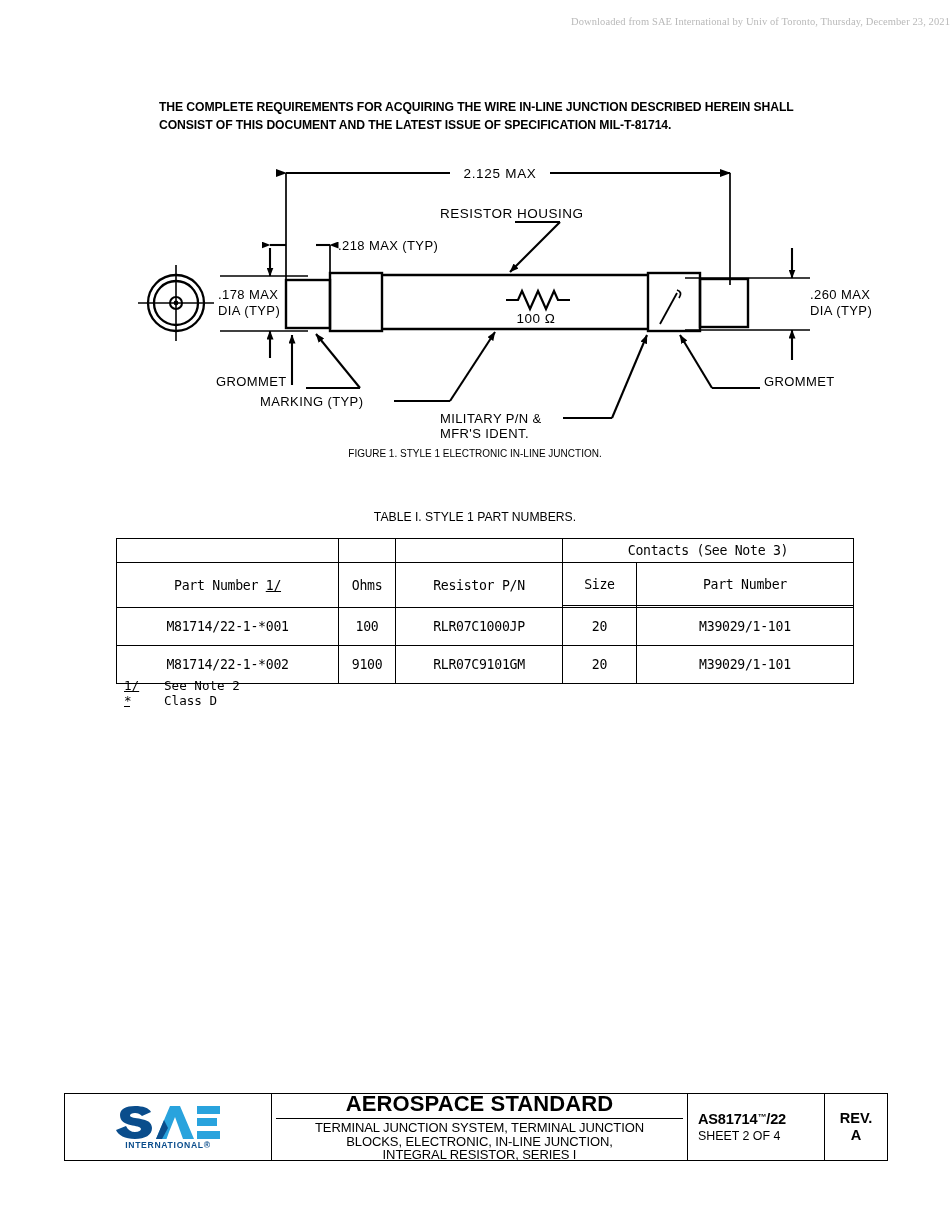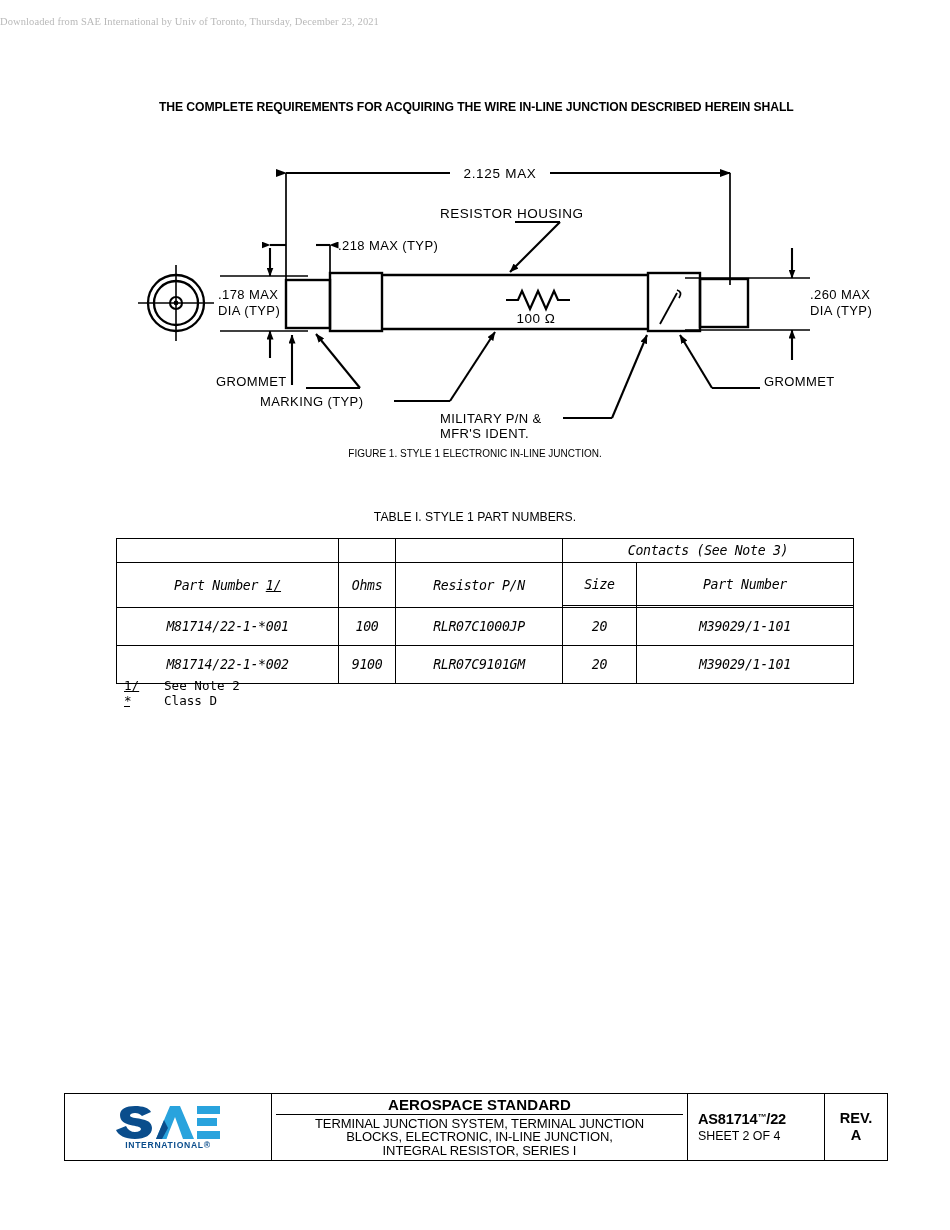--- a/index.html
+++ b/index.html
@@ -15,21 +15,21 @@
     position: relative;
     overflow: hidden;
   }
 
   
   #download-header {
     position: absolute;
     top: 16px;
     left: 0;
     width: 950px;
-    text-align: left;
+    text-align: right;
     font-family: "Liberation Serif", serif;
     font-size: 10.5px;
     color: #b9b9b9;
     letter-spacing: 0.1px;
     white-space: nowrap;
   }
 
   
   #intro-paragraph {
     position: absolute;
@@ -73,21 +73,20 @@
   
   #parts-table {
     position: absolute;
     top: 538px;
     left: 116px;
     width: 738px;
     border-collapse: collapse;
     font-family: "DejaVu Sans Mono", monospace;
     font-size: 13.2px;
     letter-spacing: -0.3px;
-    font-style: italic;
   }
   #parts-table td, #parts-table th {
     border: 1.6px solid #000;
     text-align: center;
     font-weight: normal;
     padding: 0;
   }
   .th-contacts { height: 23px; vertical-align: middle; }
   .th-tall     { height: 44px; vertical-align: middle; }
   .th-sub      { height: 21px; vertical-align: middle; }
@@ -151,21 +150,21 @@
     border-right: 1.7px solid #000;
     padding-left: 10px;
     align-items: flex-start;
     justify-content: center;
   }
   #footer-rev-cell {
     width: 62px;
   }
 
   #aerospace-standard {
-    font-size: 15px;
+    font-size: 22px;
     font-weight: bold;
     letter-spacing: 0.1px;
     margin-bottom: 1px;
   }
   #title-rule {
     width: 100%;
     border-top: 1.2px solid #000;
     margin: 0 0 2px 0;
   }
   .title-line {
@@ -197,20 +196,21 @@
   
   #sae-logo { display:block; }
 </style>
 </head>
 <body>
 
 <div id="download-header">Downloaded from SAE International by Univ of Toronto, Thursday, December 23, 2021</div>
 
 <div id="intro-paragraph">
   <div>THE COMPLETE REQUIREMENTS FOR ACQUIRING THE WIRE IN-LINE JUNCTION DESCRIBED HEREIN SHALL</div>
+  <div>CONSIST OF THIS DOCUMENT AND THE LATEST ISSUE OF SPECIFICATION MIL-T-81714.</div>
 </div>
 
 <div id="figure-area">
 <svg id="figure-svg" width="820" height="280" viewBox="0 0 820 280" xmlns="http://www.w3.org/2000/svg">
   <defs>
     <marker id="ar" markerWidth="11" markerHeight="8" refX="10" refY="4" orient="auto" markerUnits="userSpaceOnUse">
       <path d="M0,0 L11,4 L0,8 z" fill="#000"></path>
     </marker>
     <marker id="arS" markerWidth="9" markerHeight="7" refX="8.5" refY="3.5" orient="auto" markerUnits="userSpaceOnUse">
       <path d="M0,0 L9,3.5 L0,7 z" fill="#000"></path>

